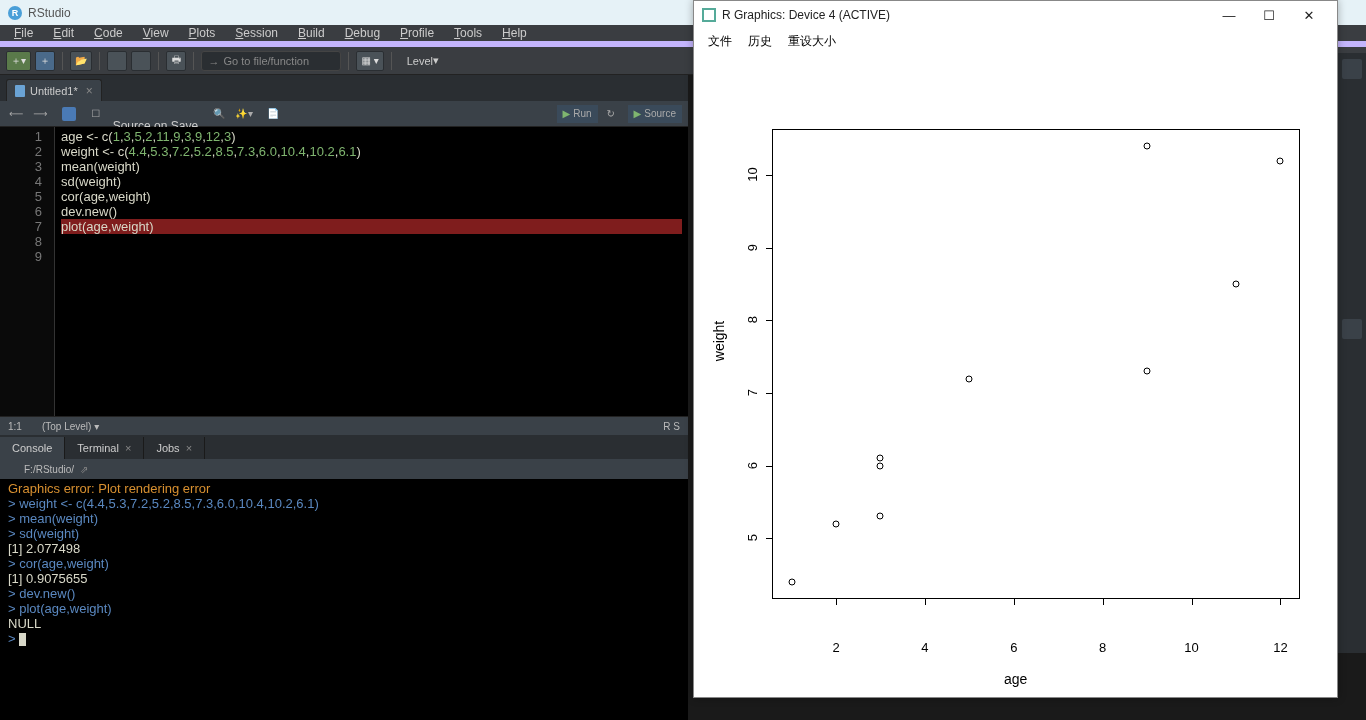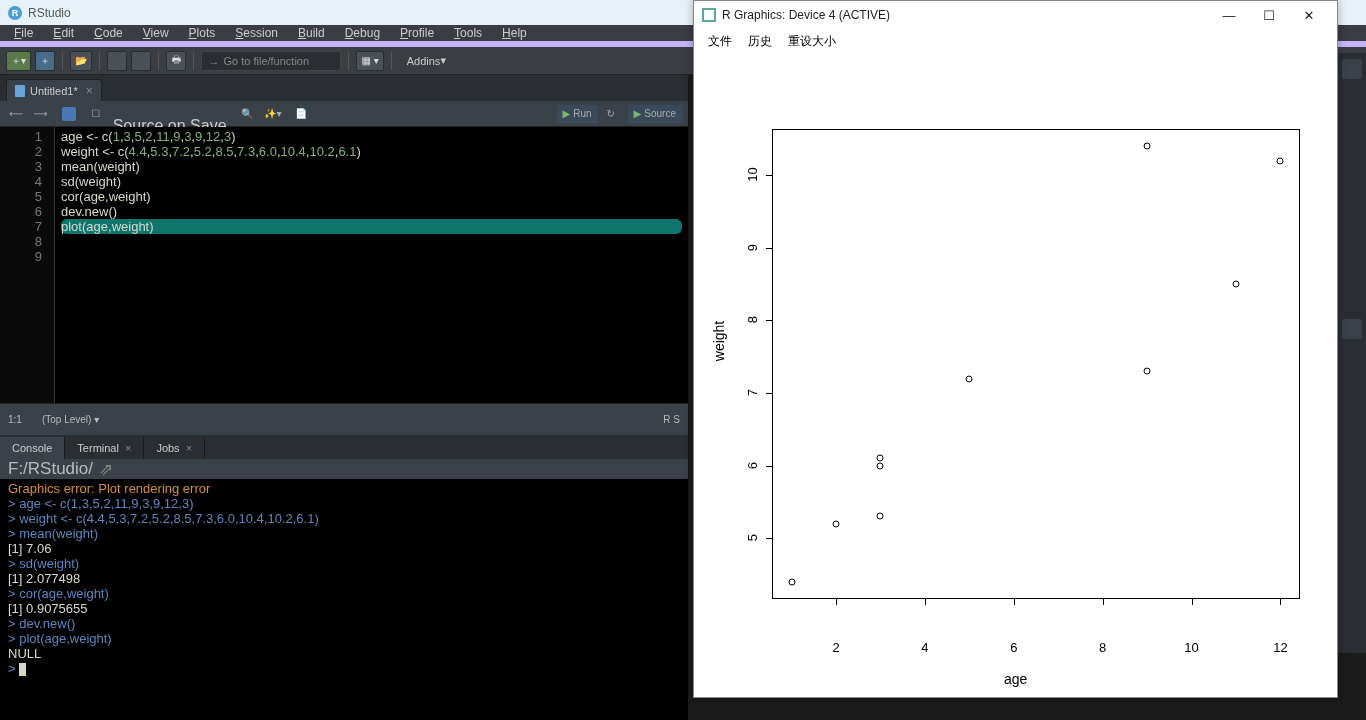--- a/index.html
+++ b/index.html
@@ -29,41 +29,41 @@
 
 .editor-pane { height:360px; background:#1a1a1a; display:flex; flex-direction:column; }
 .tab-bar { height:26px; background:#2a2e32; display:flex; align-items:flex-end; padding-left:6px; }
 .tab { height:22px; background:#3a4148; border:1px solid #222; border-bottom:none; padding:0 8px; display:flex; align-items:center; font-size:11px; color:#ccc; border-radius:3px 3px 0 0; cursor:pointer; }
 .tab .doc-icon { width:10px; height:12px; background:#6aa3d5; margin-right:5px; border-radius:1px; }
 .tab .close { margin-left:8px; color:#888; font-size:12px; cursor:pointer; }
 
 .editor-toolbar { height:26px; background:#3a4148; border-bottom:1px solid #222; display:flex; align-items:center; padding:0 6px; gap:4px; }
 .editor-toolbar .btn { height:18px; min-width:18px; font-size:10px; background:transparent; color:#aaa; display:inline-flex; align-items:center; justify-content:center; cursor:pointer; padding:0 3px; }
 .editor-toolbar .save-icon { width:14px; height:14px; background:#4a7ab5; border-radius:2px; }
-.editor-toolbar .txt { font-size:16px; color:#ccc; padding:0 4px;margin-top:24px; }
+.editor-toolbar .txt { font-size:12px; color:#ccc; padding:0 4px;margin-top:24px; }
 .editor-toolbar .spacer { flex:1; }
 
 .code-area { flex:1; background:#000; display:flex; font-family:Consolas,monospace; font-size:13px; overflow:hidden; position:relative; }
 .gutter { width:55px; background:#0a0a0a; color:#777; text-align:right; padding:2px 12px 2px 0; line-height:15px; border-right:1px solid #333; }
 .code { flex:1; padding:2px 6px; color:#d8d8c8; line-height:15px; white-space:pre; }
 .code-line { min-height:15px; }
-.code-line.hl { background:#0f766e;border-radius:6px; }
+.code-line.hl { background:#7f1d1d; }
 .op { color:#d8d8c8; }
 .num { color:#7fb56f; }
 
-.statusbar { height:32px; background:#3a4148; border-top:1px solid #222; display:flex; align-items:center; font-size:10px; color:#bbb; padding:0 8px; }
+.statusbar { height:19px; background:#3a4148; border-top:1px solid #222; display:flex; align-items:center; font-size:10px; color:#bbb; padding:0 8px; }
 .statusbar .right { margin-left:auto; }
 
 
 .console-pane { flex:1; background:#000; display:flex; flex-direction:column; }
 .console-tabs { height:24px; background:#2a2e32; display:flex; align-items:flex-end; }
 .console-tabs .tab2 { height:22px; padding:0 12px; font-size:11px; color:#ccc; display:flex; align-items:center; cursor:pointer; border-right:1px solid #1a1a1a; }
 .console-tabs .tab2.active { background:#3a4148; }
 .console-tabs .close2 { margin-left:6px; color:#888; font-size:11px; }
-.console-path { height:20px; background:#3a4148; font-size:17px; color:#bbb; padding:0 8px; display:flex; align-items:center; }
+.console-path { height:20px; background:#3a4148; font-size:10px; color:#bbb; padding:0 24px; display:flex; align-items:center; }
 .console-path .arrow { margin-left:6px; color:#888; }
 .console-body { flex:1; padding:2px 8px; font-family:Consolas,monospace; font-size:13px; line-height:15px; overflow:hidden; }
 .con-line { color:#d8d8c8; min-height:15px; white-space:pre; }
 .con-line.warn { color:#d89030; }
 .con-line.cmd { color:#5a88c0; }
 .con-line .cursor { display:inline-block; width:7px; height:13px; background:#d8d8c8; vertical-align:middle; }
 
 
 .gfx-window { position:absolute; left:693px; top:0; width:645px; height:698px; background:#fff; border:1px solid #888; box-shadow:0 0 8px rgba(0,0,0,0.3); display:flex; flex-direction:column; }
 .gfx-title { height:28px; display:flex; align-items:center; padding:0 8px; font-size:12px; color:#222; }
@@ -124,21 +124,21 @@
   <span class="btn">🖶</span>
   <span class="sep"></span>
   <span class="goto">
     <span style="margin-right:4px;">→</span>
     <span>Go to file/function</span>
   </span>
   <span class="sep"></span>
   <span class="btn">▦ ▾</span>
   <span class="sep"></span>
   <span class="addins">
-    <span>Addins</span> ▾
+    <span>Level</span> ▾
   </span>
 </div>
 
 <div class="main">
   <div class="left-col">
     <div class="editor-pane">
       <div class="tab-bar">
         <div class="tab">
           <span class="doc-icon"></span>
           <span>Untitled1*</span>
@@ -199,24 +199,22 @@
           <div class="tab2 active">Console</div>
           <div class="tab2">Terminal<span class="close2">×</span></div>
           <div class="tab2">Jobs<span class="close2">×</span></div>
         </div>
       <div class="console-path">
         <span>F:/RStudio/</span>
         <span class="arrow">⇗</span>
       </div>
       <div class="console-body" id="console-body">
           <div class="con-line warn">Graphics error: Plot rendering error</div>
-          <div class="con-line cmd">&gt; age &lt;- c(1,3,5,2,11,9,3,9,12,3)</div>
           <div class="con-line cmd">&gt; weight &lt;- c(4.4,5.3,7.2,5.2,8.5,7.3,6.0,10.4,10.2,6.1)</div>
           <div class="con-line cmd">&gt; mean(weight)</div>
-          <div class="con-line ">[1] 7.06</div>
           <div class="con-line cmd">&gt; sd(weight)</div>
           <div class="con-line ">[1] 2.077498</div>
           <div class="con-line cmd">&gt; cor(age,weight)</div>
           <div class="con-line ">[1] 0.9075655</div>
           <div class="con-line cmd">&gt; dev.new()</div>
           <div class="con-line cmd">&gt; plot(age,weight)</div>
           <div class="con-line ">NULL</div>
           <div class="con-line cmd">&gt; <span class="cursor"></span></div>
         </div>
     </div>

